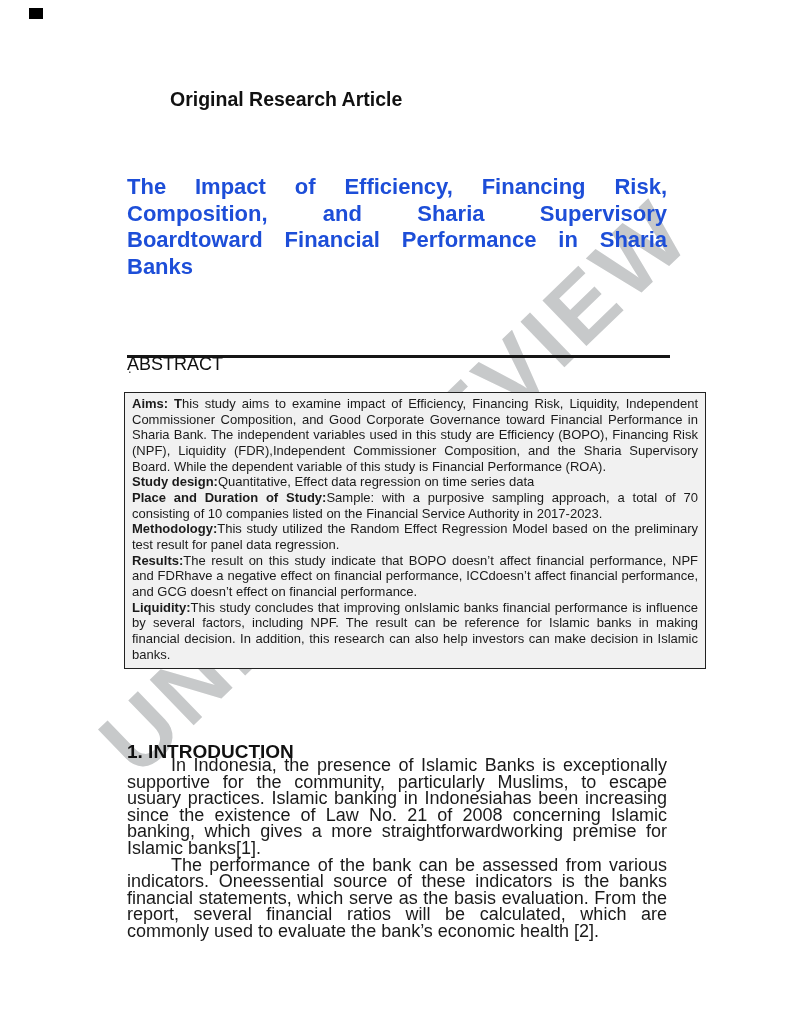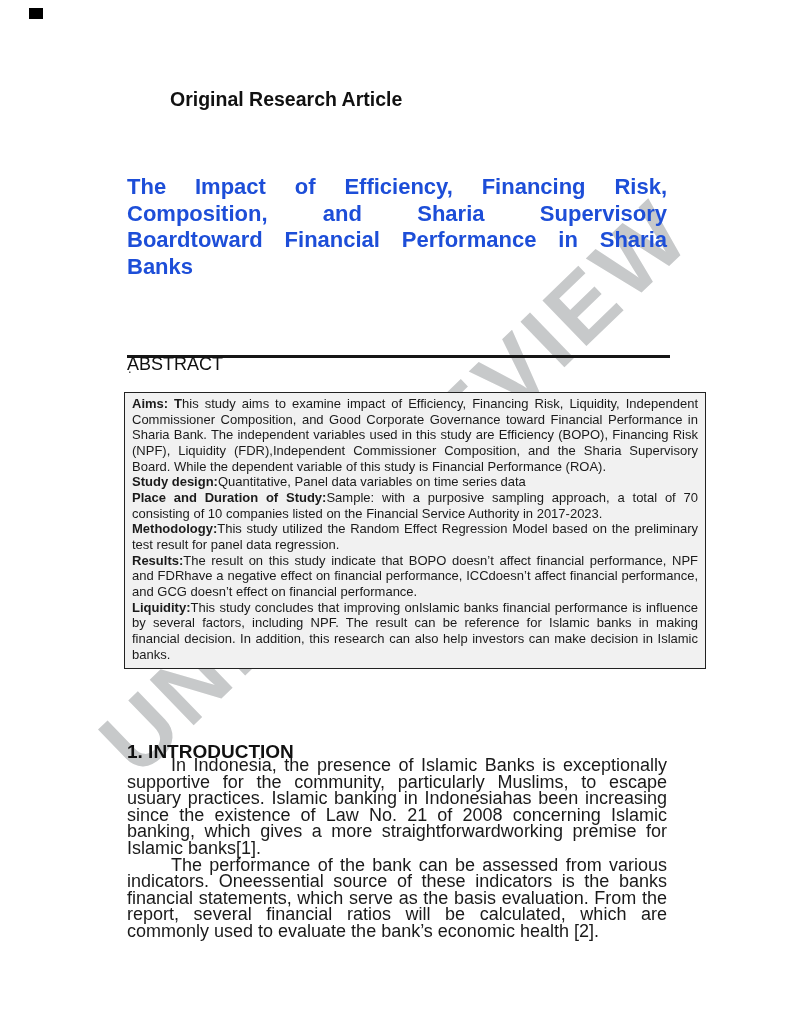--- a/index.html
+++ b/index.html
@@ -104,21 +104,21 @@
       </div>
 
     <div class="rule"></div>
 
     <div class="stray-dot">.</div>
 
     <div class="abstract-heading">ABSTRACT</div>
 
     <div class="abstract-box" id="abstract-box">
         <p><b>Aims: T</b><span>his study aims to examine impact of Efficiency, Financing Risk, Liquidity, Independent Commissioner Composition, and Good Corporate Governance toward Financial Performance in Sharia Bank. The independent variables used in this study are Efficiency (BOPO), Financing Risk (NPF), Liquidity (FDR),Independent Commissioner Composition, and the Sharia Supervisory Board. While the dependent variable of this study is Financial Performance (ROA).</span></p>
-        <p><b>Study design:</b><span>Quantitative, Panel data variables on time series data</span></p>
+        <p><b>Study design:</b><span>Quantitative, Effect data regression on time series data</span></p>
         <p><b>Place and Duration of Study:</b><span>Sample: with a purposive sampling approach, a total of 70 consisting of 10 companies listed on the Financial Service Authority in 2017-2023.</span></p>
         <p><b>Methodology:</b><span>This study utilized the Random Effect Regression Model based on the preliminary test result for panel data regression.</span></p>
         <p><b>Results:</b><span>The result on this study indicate that BOPO doesn’t affect financial performance, NPF and FDRhave a negative effect on financial performance, ICCdoesn’t affect financial performance, and GCG doesn’t effect on financial performance.</span></p>
         <p><b>Liquidity:</b><span>This study concludes that improving onIslamic banks financial performance is influence by several factors, including NPF. The result can be reference for Islamic banks in making financial decision. In addition, this research can also help investors can make decision in Islamic banks.</span></p>
       </div>
 
 
     <div class="intro-heading">1. INTRODUCTION</div>
 
     <div class="intro" id="intro-block">

